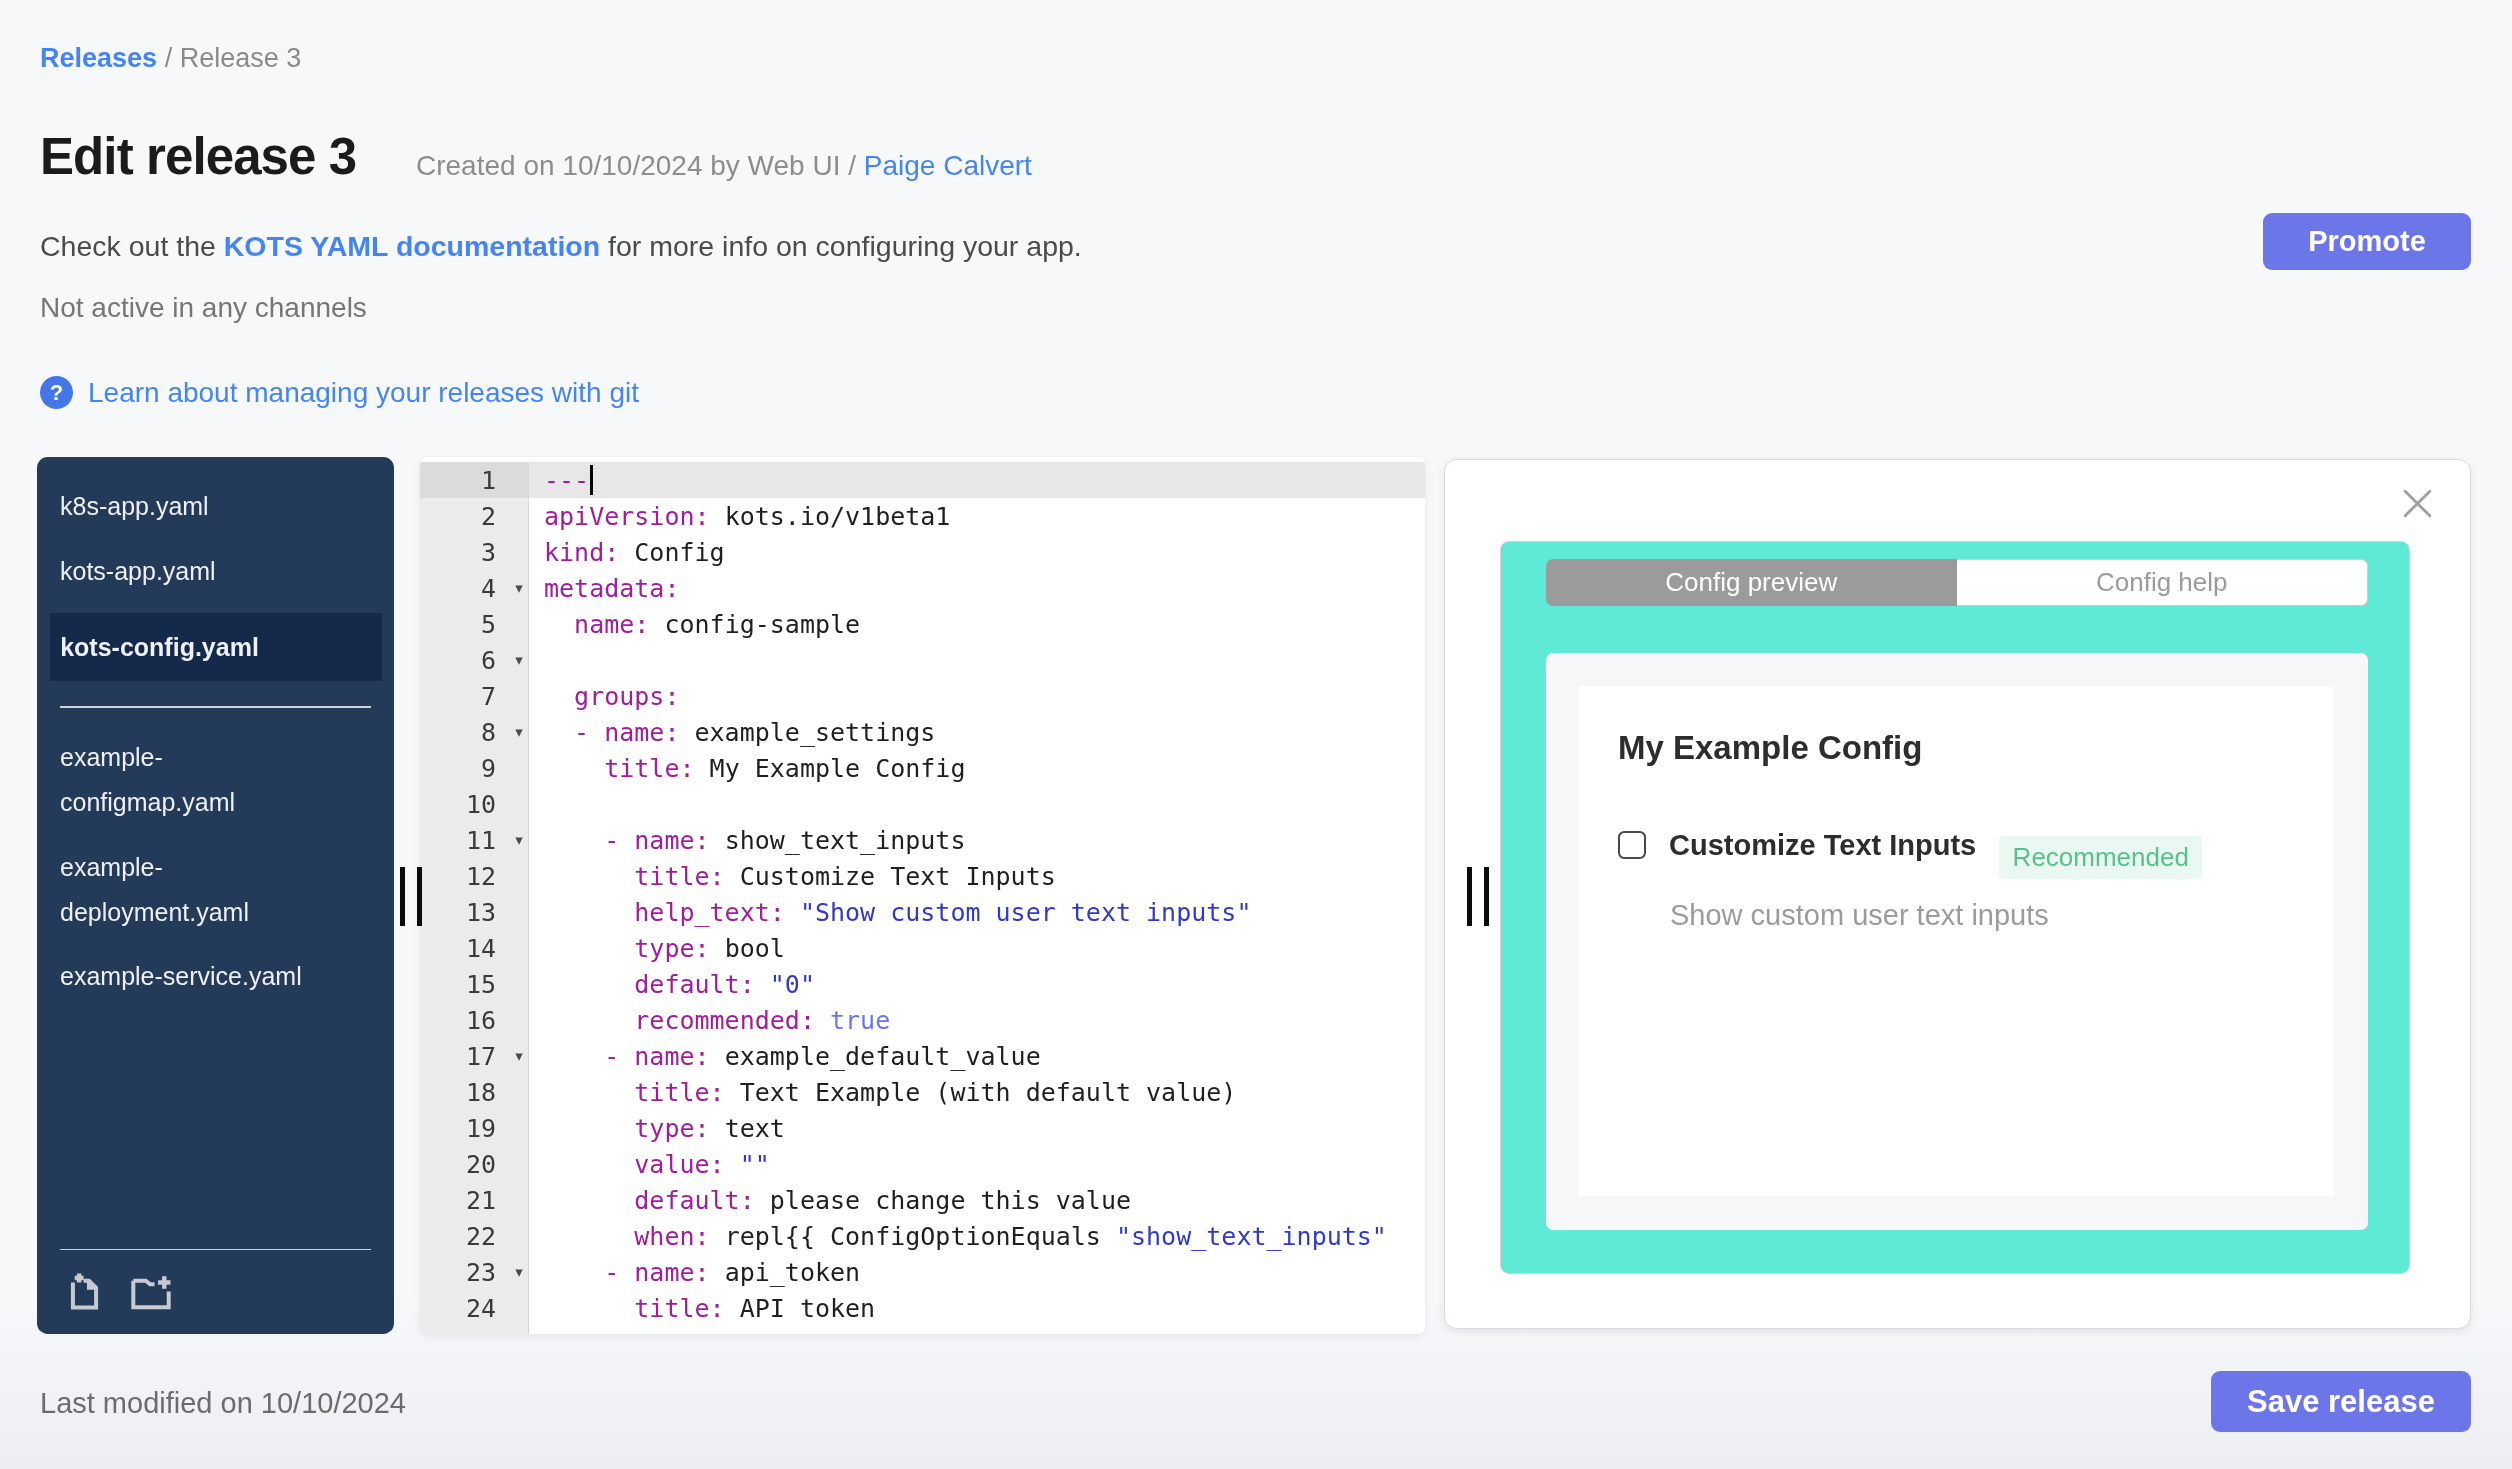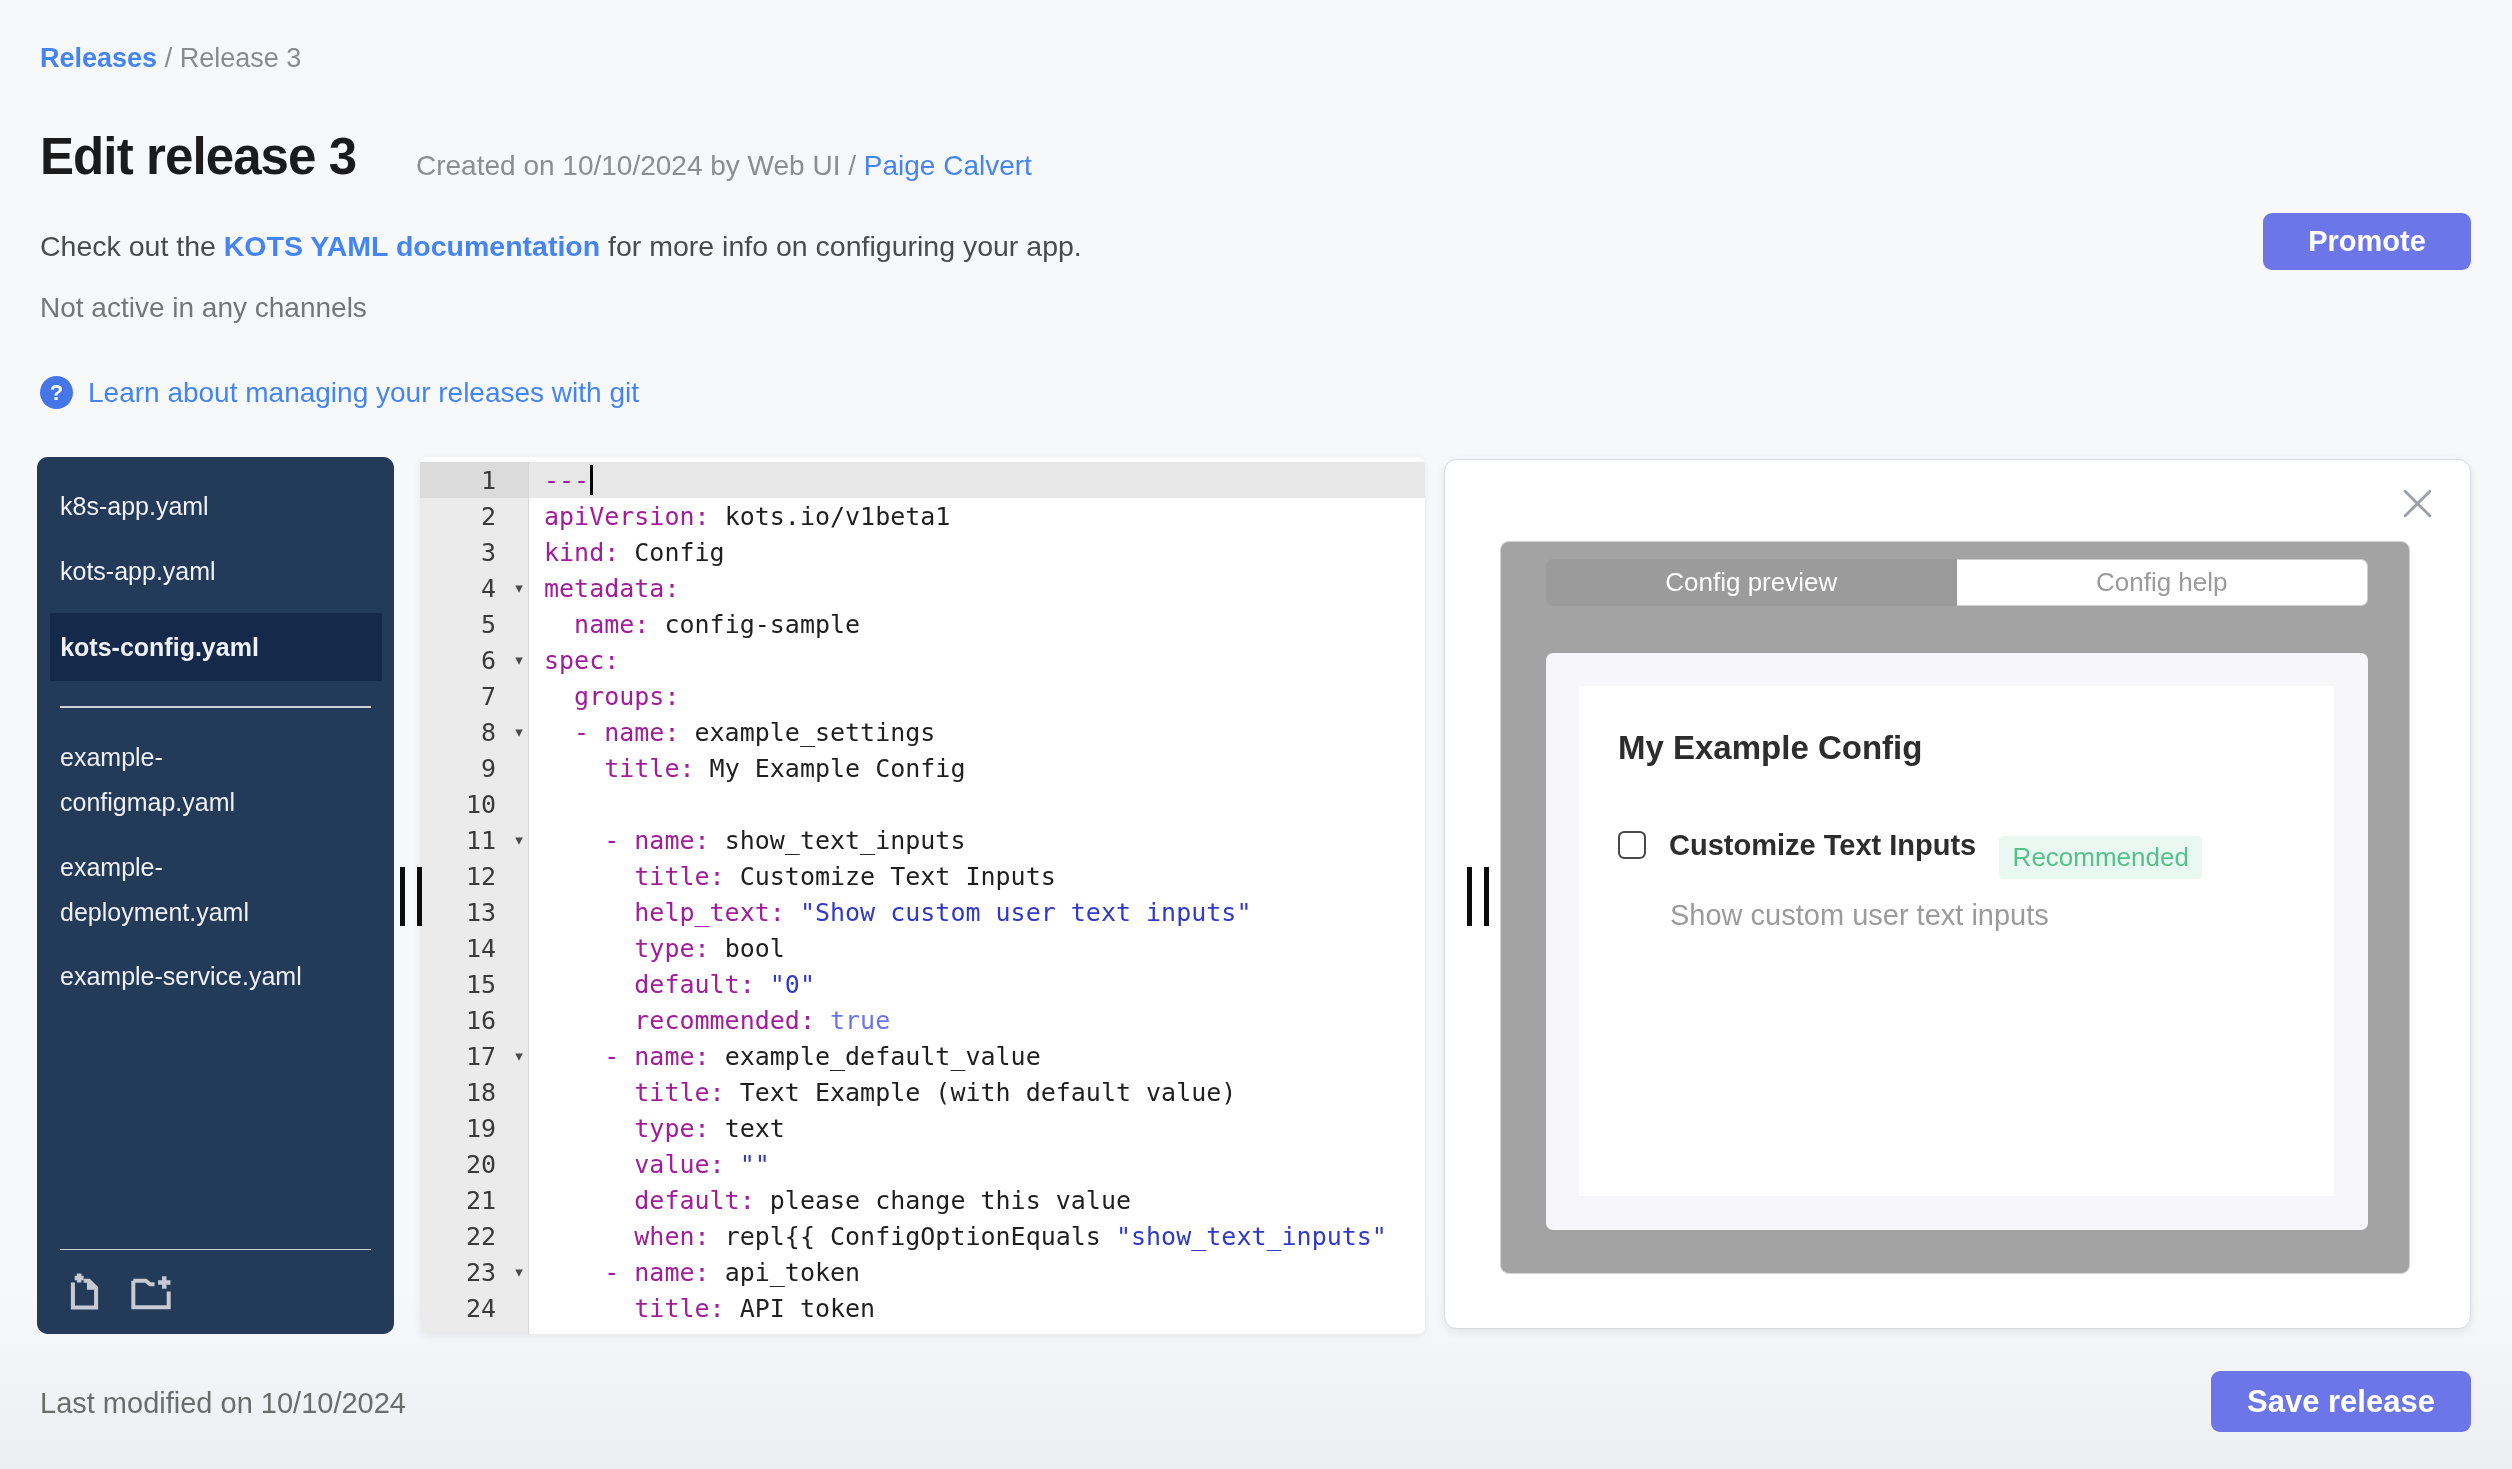--- a/index.html
+++ b/index.html
@@ -71,21 +71,21 @@
   .tk-k { color:#a11d9b; } .tk-p { color:#1f1f1f; } .tk-s { color:#3039c8; } .tk-b { color:#6b74e8; }
   .cursor { display:inline-block; width:2.7px; height:30px; background:#000; vertical-align:middle; margin-left:0.9px; }
   .editor-pad { height:5.3px; }
 
   
   .preview-panel { position:absolute; left:1444px; top:1.8px; width:1027px; height:870px;
                    background:#fff; border:1.8px solid #d8dbe0; border-radius:12.5px;
                    box-shadow:0 2.7px 9px rgba(0,0,0,.08); z-index:4; }
   .close-x { position:absolute; top:25px; right:34px; width:37px; height:37px; cursor:pointer; }
   .panel-inner { position:absolute; left:55px; top:81px; width:910px; height:733px;
-                 border:1.8px solid #d2d2d2; border-radius:9px; background:#a3a3a3; }
+                 border:1.8px solid #d2d2d2; border-radius:9px; background:#5eead4; }
   .tabbar { position:absolute; left:45px; top:17px; width:822px; height:47px; display:flex; }
   .tab { flex:1; display:flex; align-items:center; justify-content:center; font-size:26px; cursor:pointer; }
   .tab.active { background:#9b9b9b; color:#fff; border-radius:7.1px 0 0 7.1px; }
   .tab.inactive { background:#fff; color:#9b9b9b; border:1.8px solid #cfcfcf; border-left:none; border-radius:0 7.1px 7.1px 0; }
   .preview-area { position:absolute; left:45px; top:111px; width:822px; height:577px;
                   background:#f7f7f9; border-radius:7.1px; }
   .config-card { position:absolute; left:33px; top:33px; width:755px; height:510px; background:#fff; }
   .config-card-inner { padding:43px 39px; }
   .config-group-title { font-size:33px; font-weight:700; color:#2d2d2d; }
   .config-item-row { display:flex; align-items:center; gap:23px; margin-top:45px; }
@@ -194,21 +194,20 @@
           <div class="gutter">
             <span class="num">5</span>
           </div>
           <div class="code-text"><span class="tk-p">  </span><span class="tk-k">name:</span><span class="tk-p"> config-sample</span></div>
         </div>
         <div class="code-row">
           <div class="gutter">
             <span class="num">6</span>
             <span class="fold">▾</span>
           </div>
-          <div class="code-text"><span class="tk-k">spec:</span></div>
         </div>
         <div class="code-row">
           <div class="gutter">
             <span class="num">7</span>
           </div>
           <div class="code-text"><span class="tk-p">  </span><span class="tk-k">groups:</span></div>
         </div>
         <div class="code-row">
           <div class="gutter">
             <span class="num">8</span>

